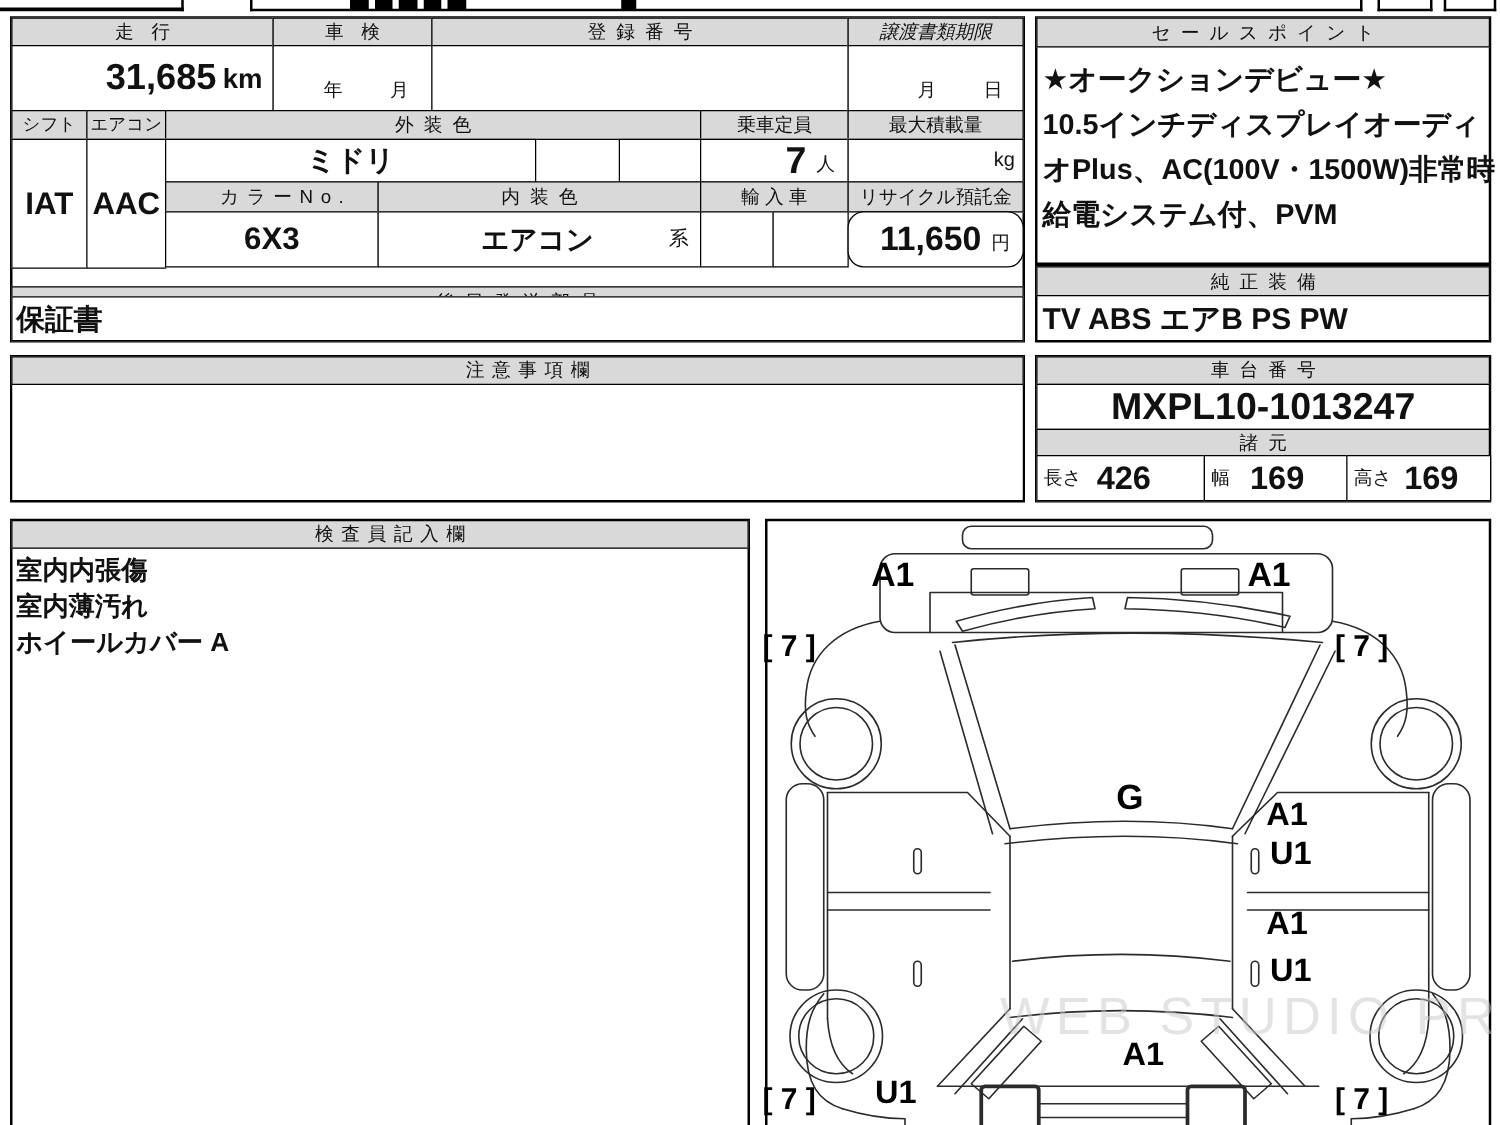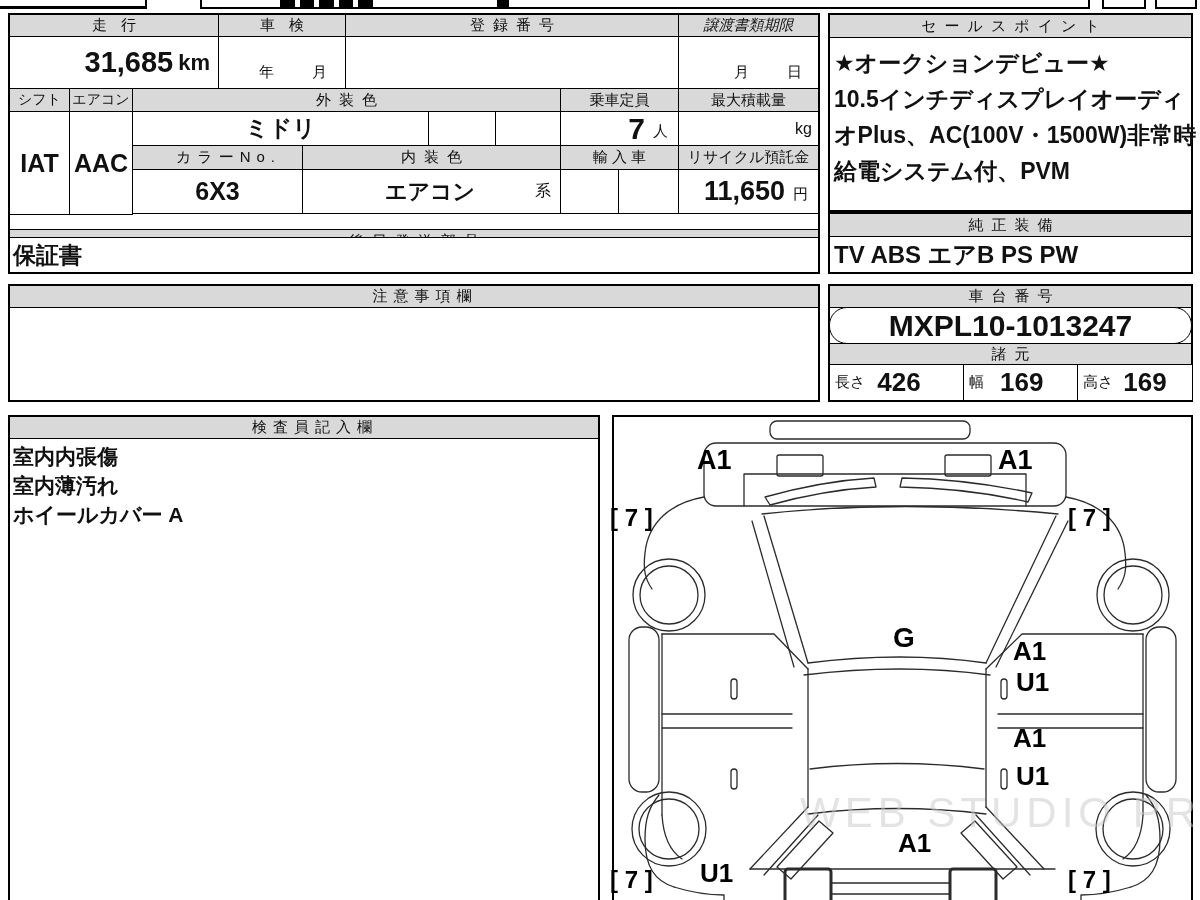--- a/index.html
+++ b/index.html
@@ -99,21 +99,21 @@
 
     <div class="cell val center" style="left:122px;top:154px;width:171px;height:45px;">
       <span class="bold" style="font-size:25px;">6X3</span>
     </div>
     <div class="cell val" style="left:292px;top:154px;width:259px;height:45px;">
       <span class="bold" style="font-size:22px;margin-left:82px;">エアコン</span>
       <span style="font-size:16px;margin-left:60px;">系</span>
     </div>
     <div class="cell val" style="left:550px;top:154px;width:59px;height:45px;"></div>
     <div class="cell val" style="left:608px;top:154px;width:61px;height:45px;"></div>
-    <div class="cell val right" style="left:668px;top:154px;width:141px;height:45px;padding-right:6px;">
+    <div class="cell val right" style="left:668px;top:154px;width:141px;height:45px;padding-right:6px;border-radius:13px;">
       <span class="bold" style="font-size:27px;">11,650</span>
       <span class="unit">円</span>
     </div>
 
     <div class="cell hdr ls8" style="left:-1px;top:198px;width:810px;height:25px;margin-top:16px;">後日発送部品</div>
     <div class="cell val" style="left:-1px;top:222px;width:810px;height:36px;padding-left:3px;">
       <span class="bold" style="font-size:23px;">保証書</span>
     </div>
   </div>
 
@@ -132,21 +132,21 @@
     <div class="abs" style="left:0;top:22px;width:808px;height:92px;background:#fff;"></div>
   </div>
 
   <div class="box" style="left:828px;top:212px;width:365px;height:62px;">
     <div class="cell hdr ls8" style="left:-1px;top:-1px;width:363px;height:24px;">純正装備</div>
     <div class="abs val" style="left:4px;top:24px;width:356px;height:33px;font-size:24px;font-weight:bold;">TV ABS エアB PS PW</div>
   </div>
 
   <div class="box" style="left:828px;top:284px;width:365px;height:118px;">
     <div class="cell hdr ls8" style="left:-1px;top:-1px;width:363px;height:23px;">車台番号</div>
-    <div class="cell val center" style="left:-1px;top:21px;width:363px;height:37px;border-radius:18px;">
+    <div class="cell val center" style="left:-1px;top:21px;width:363px;height:37px;">
       <span class="bold" style="font-size:30px;">MXPL10-1013247</span>
     </div>
     <div class="cell hdr ls8" style="left:-1px;top:57px;width:363px;height:22px;">諸元</div>
     <div class="cell val" style="left:-1px;top:78px;width:135px;height:37px;padding-left:5px;">
       <span class="small">長さ</span>
       <span class="bold" style="font-size:26px;margin-left:12px;">426</span>
     </div>
     <div class="cell val" style="left:133px;top:78px;width:115px;height:37px;padding-left:5px;">
       <span class="small">幅</span>
       <span class="bold" style="font-size:26px;margin-left:16px;">169</span>

